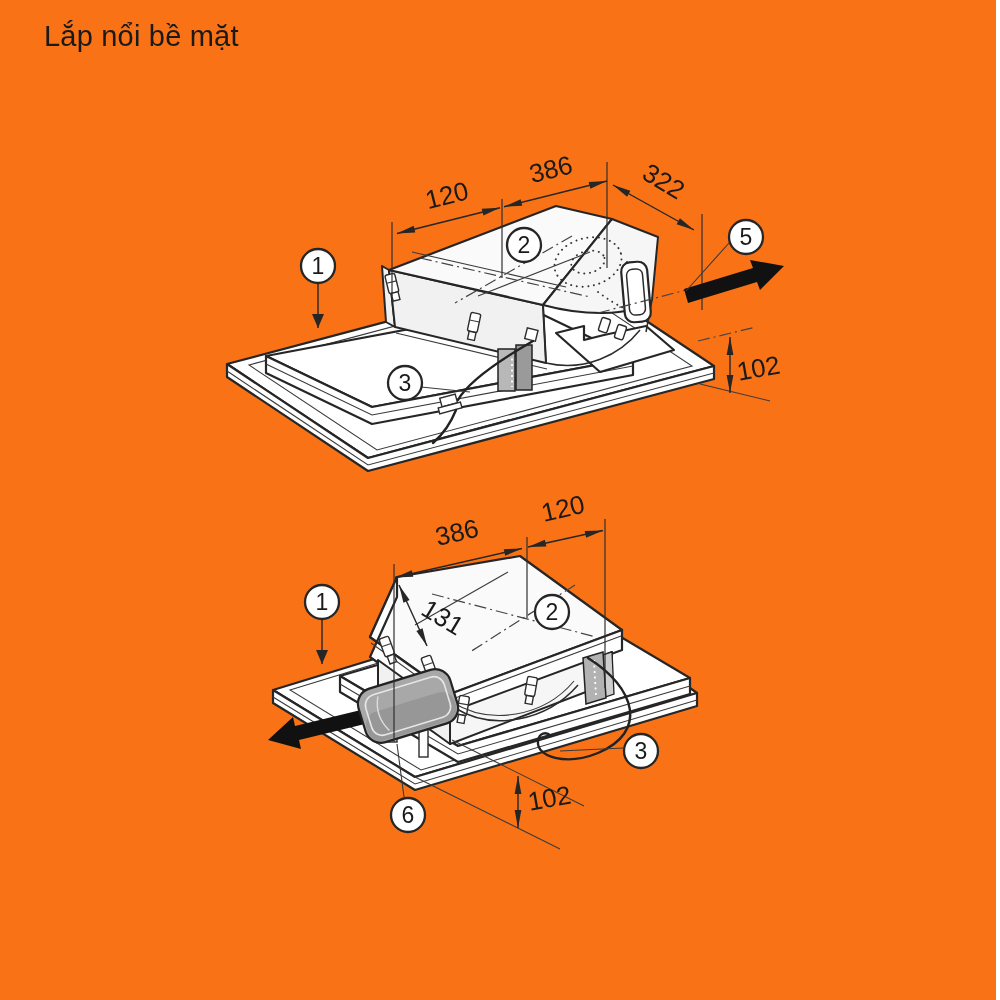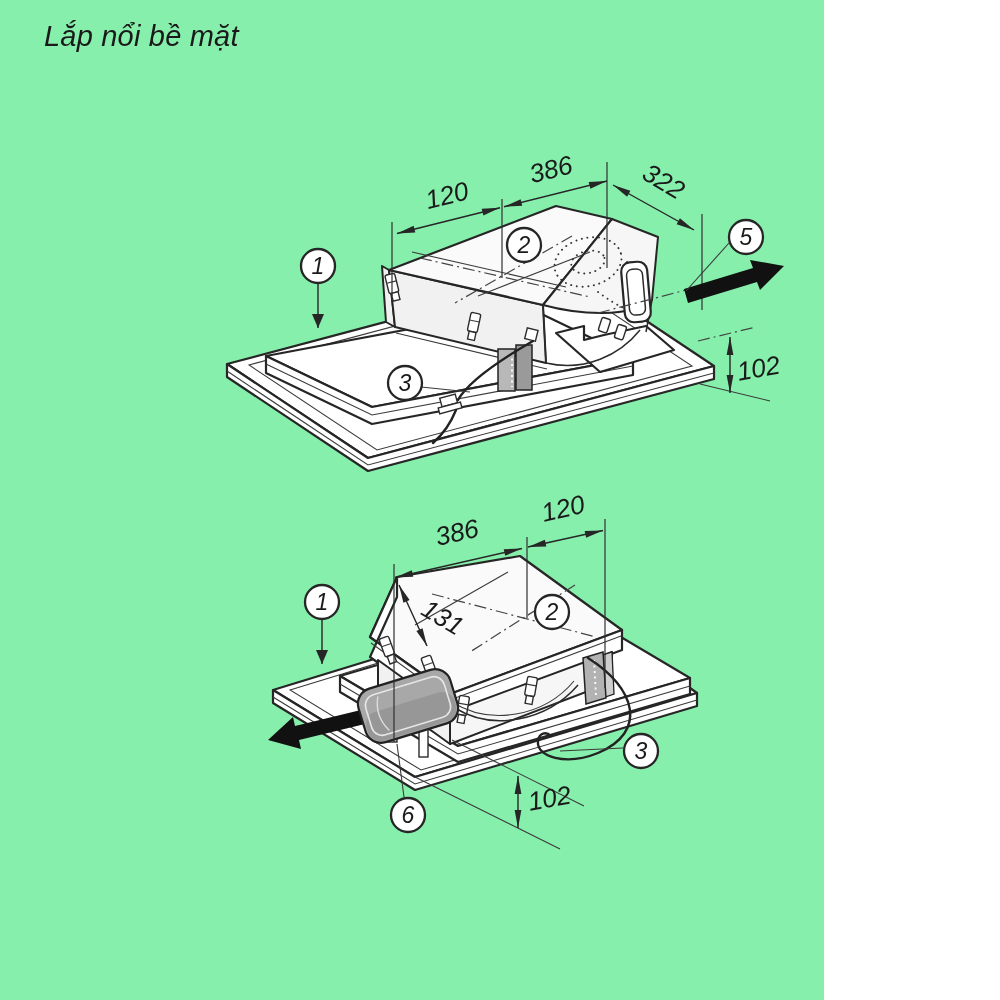--- a/index.html
+++ b/index.html
@@ -1,19 +1,18 @@
 <!DOCTYPE html>
 <html><head>
 <meta charset="utf-8">
 <style>
   html,body{margin:0;padding:0;background:#fff;}
   .stage{
-    position:relative;width:824px;height:1000px;background:#86efac;overflow:hidden;
+    position:relative;width:996px;height:1000px;background:#f97316;overflow:hidden;
     font-family:"Liberation Sans","DejaVu Sans",sans-serif;
-    font-style:italic;
   }
   .page-title{
     position:absolute;left:44px;top:20px;margin:0;
     font-size:29px;font-weight:400;color:#1a1a1a;letter-spacing:.2px;
     font-family:"Liberation Sans","DejaVu Sans",sans-serif;
   }
   svg{position:absolute;left:0;top:0;}
   .ol2 {fill:none;stroke:#2c2c2c;stroke-width:1.5;stroke-linejoin:round;}
   .thin{fill:none;stroke:#3a3a3a;stroke-width:1.1;}
   .facew {fill:#ffffff;stroke:#262626;stroke-width:2.2;stroke-linejoin:round;}

